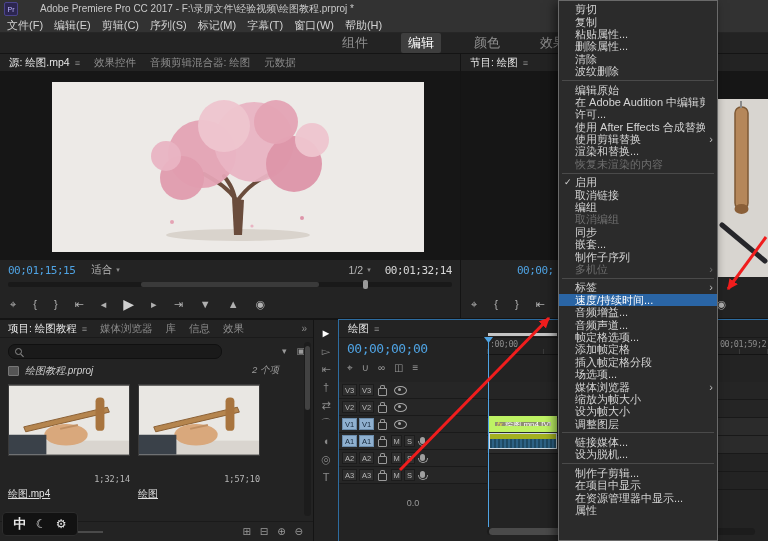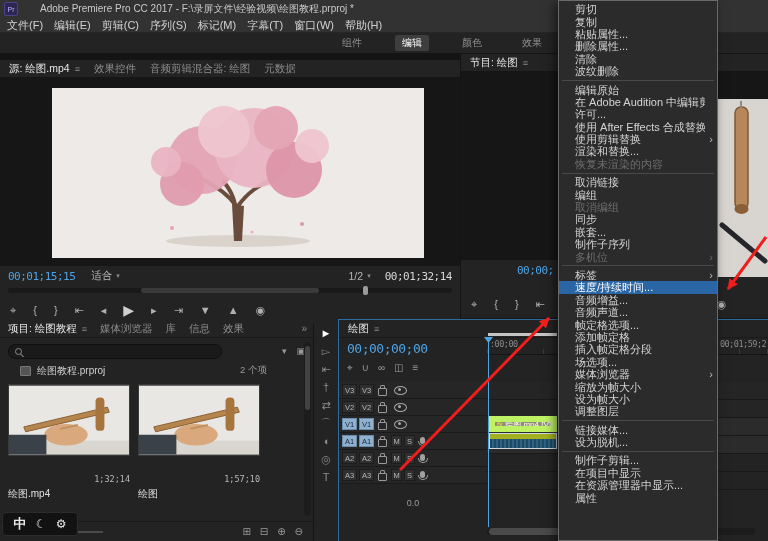--- a/index.html
+++ b/index.html
@@ -11,35 +11,35 @@
   .titlebar{position:absolute;left:0;top:0;width:768px;height:18px;background:#323232;
     display:flex;align-items:center;gap:6px;padding-left:4px;box-sizing:border-box;}
   .appicon{width:12px;height:12px;background:#2c2650;border:1px solid #4b448c;border-radius:2px;
     color:#bdb6ff;font-size:7px;display:flex;align-items:center;justify-content:center;}
   .wtitle{font-size:10px;color:#c9c9c9;white-space:nowrap;margin-left:16px;}
   .menubar{position:absolute;left:0;top:18px;width:768px;height:15px;background:#323232;
     display:flex;align-items:center;gap:11px;padding-left:7px;box-sizing:border-box;border-bottom:1px solid #262626;}
   .menubar-item{font-size:11px;color:#d2d2d2;cursor:default;}
   .wsbar{position:absolute;left:0;top:33px;width:768px;height:20px;background:#232323;
     display:flex;align-items:center;gap:26px;padding-left:335px;box-sizing:border-box;}
-  .ws-tab{font-size:10px;color:#8f8f8f;padding:1px 7px;border-radius:2px;}
+  .ws-tab{font-size:13px;color:#8f8f8f;padding:1px 7px;border-radius:2px;}
   .ws-tab.active{color:#ffffff;background:#3e3e3e;}
 
   
   .panel{position:absolute;background:#232323;}
   .phead{height:17px;display:flex;align-items:center;gap:14px;padding-left:9px;background:#232323;
     border-bottom:1px solid #1a1a1a;}
   .ptab{font-size:10.5px;color:#8b8b8b;white-space:nowrap;display:flex;align-items:center;gap:5px;}
   .ptab.active .ptab-label{color:#e6e6e6;}
   .pmenu{display:none;color:#8b8b8b;font-size:9px;}
   .ptab.menu .pmenu{display:inline;}
   .pmenu::before{content:"≡";}
 
   
-  .src{left:0;top:60px;width:460px;height:264px;}
+  .src{left:0;top:54px;width:460px;height:264px;}
   .viewport{position:absolute;left:0;top:17px;width:100%;height:189px;background:#161616;}
   .src-video{position:absolute;left:52px;top:11px;width:372px;height:170px;background:#edeae7;}
   .tcrow{position:absolute;left:0;top:208px;width:100%;height:16px;display:flex;align-items:center;
     padding:0 8px;box-sizing:border-box;font-size:11px;}
   .tc{font-family:"DejaVu Sans Mono","Liberation Mono",monospace;font-size:11px;letter-spacing:-0.5px;}
   .tc.blue{color:#4fa3e3;}
   .tc.white{color:#d8d8d8;}
   .dd{display:flex;align-items:center;gap:4px;color:#b6b6b6;font-size:10.5px;margin-left:16px;}
   .dd .chev{font-size:7px;color:#8a8a8a;}
   .flexspace{flex:1;}
@@ -59,29 +59,29 @@
   .proj-head{height:17px;display:flex;align-items:center;gap:13px;padding-left:8px;border-bottom:1px solid #1a1a1a;}
   .proj-overflow{margin-left:auto;margin-right:6px;color:#8b8b8b;font-size:10px;}
   .searchrow{position:absolute;left:0;top:22px;width:100%;height:18px;display:flex;align-items:center;padding:0 8px;box-sizing:border-box;gap:8px;}
   .searchbox{width:200px;height:13px;background:#1a1a1a;border:1px solid #101010;border-radius:7px;
     display:flex;align-items:center;gap:5px;padding:0 6px;}
   .ico-search{width:5px;height:5px;border:1.4px solid #8a8a8a;border-radius:50%;position:relative;flex:none;}
   .ico-search::after{content:"";position:absolute;width:4px;height:1.4px;background:#8a8a8a;transform:rotate(45deg);left:4px;top:6px;}
   .searchbox input{background:transparent;border:none;outline:none;color:#ccc;font-size:9px;width:100%;padding:0;}
   .srch-icons{margin-left:auto;display:flex;gap:10px;color:#9a9a9a;font-size:9px;}
   .crumbrow{position:absolute;left:0;top:43px;width:100%;height:15px;display:flex;align-items:center;
-    padding:0 20px;box-sizing:border-box;gap:6px;}
+    padding:0 8px;box-sizing:border-box;gap:6px;font-style:italic;}
   .clipicon{width:9px;height:8px;background:#555;border:1px solid #777;border-radius:1px;flex:none;}
   .crumb{font-size:10px;color:#cfcfcf;}
   .count{margin-left:auto;margin-right:26px;font-size:9.5px;color:#9a9a9a;}
   .card{position:absolute;top:64px;width:122px;cursor:default;}
   .card.c0{left:8px;} .card.c1{left:138px;}
   .thumb{width:122px;height:72px;background:#0c0c0c;border:1px solid #3a3a3a;box-sizing:border-box;}
   .dur{text-align:right;font-size:8.5px;color:#b8b8b8;margin-top:18px;font-family:"DejaVu Sans Mono",monospace;}
-  .pname{font-size:10px;color:#e0e0e0;margin-top:3px;}
+  .pname{font-size:10px;color:#e0e0e0;margin-top:3px;text-decoration:underline;}
   .vscroll{position:absolute;right:2px;top:22px;width:7px;height:174px;background:#1c1c1c;border-radius:4px;}
   .vscroll .thumbbar{position:absolute;left:1px;top:4px;width:5px;height:64px;background:#424242;border-radius:3px;}
   .proj-foot{position:absolute;left:0;bottom:0;width:100%;height:20px;border-top:1px solid #1a1a1a;
     display:flex;align-items:center;padding:0 10px;box-sizing:border-box;gap:9px;color:#9a9a9a;font-size:10px;}
   .zoom-slider{width:56px;height:2px;background:#4a4a4a;position:relative;}
   .zoom-slider::after{content:"";position:absolute;left:18px;top:-3px;width:7px;height:7px;background:#8a8a8a;border-radius:50%;}
   .foot-right{margin-left:auto;display:flex;gap:9px;}
 
   
   .tools{position:absolute;left:314px;top:320px;width:24px;height:221px;background:#232323;
@@ -612,20 +612,25 @@
         <span class="lab">恢复未渲染的内容</span>
         <span class="subarrow"></span>
       </div>
 
       <div class="mi separator c14">
         
         
         
       </div>
 
+      <div class="mi checked c15">
+        <span class="chk"></span>
+        <span class="lab">启用</span>
+        <span class="subarrow"></span>
+      </div>
 
       <div class="mi c16">
         <span class="chk"></span>
         <span class="lab">取消链接</span>
         <span class="subarrow"></span>
       </div>
 
       <div class="mi c17">
         <span class="chk"></span>
         <span class="lab">编组</span>

